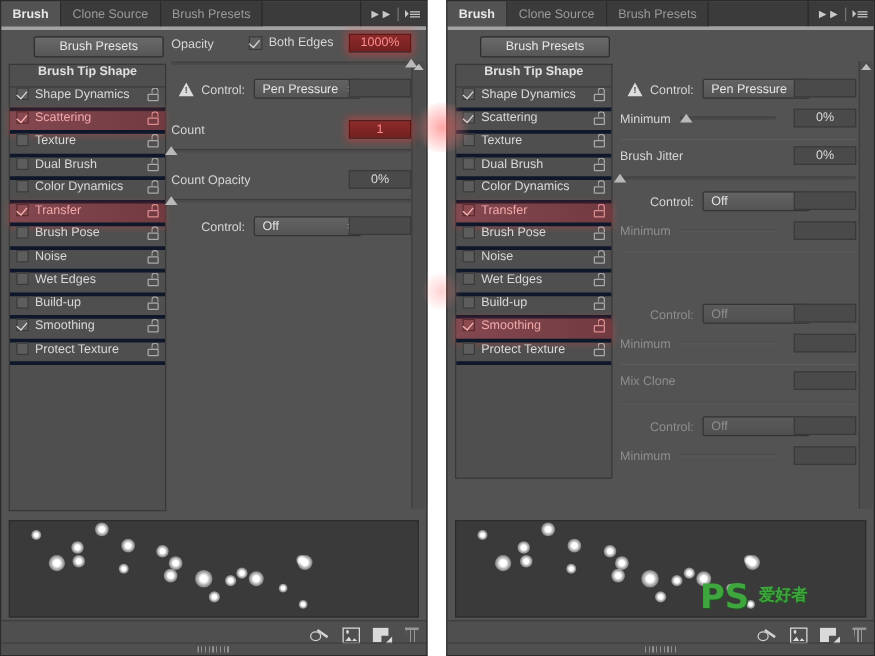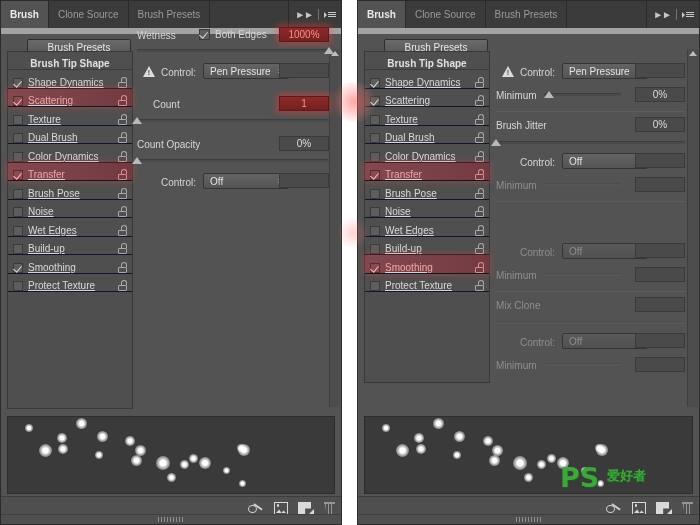--- a/index.html
+++ b/index.html
@@ -25,23 +25,23 @@
     color: #d4d4d4;
     font-size: 10px;
     border: 1px solid #2b2b2b;
     overflow: hidden;
   }
   #panel-left  { left: 0;   width: 342px; }
   #panel-right { left: 357px; width: 343px; }
 
   
   .tabbar {
-    position: relative; height: 33px;
+    position: relative; height: 23px;
     background: #3b3b3b;
-    border-bottom: 6px solid #a3a3a3;
+    border-bottom: 3px solid #a3a3a3;
     display: flex; align-items: stretch;
   }
   .tab {
     display: flex; align-items: center;
     padding: 0 9px;
     font-size: 10px;
     color: #9a9a9a;
     border-right: 1px solid #2a2a2a;
     background: #3b3b3b;
     white-space: nowrap;
@@ -77,30 +77,29 @@
 
   
   .setlist {
     position: absolute; left: 6px; top: 50px;
     width: 126px; height: 358px;
     background: #4f4f4f;
     border: 1px solid #383838;
   }
   #panel-right .setlist { top: 50px; height: 332px; }
   .setlist-head {
-    height: 18px; display: flex; align-items: flex-end; justify-content: center;
+    height: 18px; display: flex; align-items: flex-start; justify-content: center;
     color: #e0e0e0; font-size: 10px; font-weight: bold;
     border-bottom: 1px solid #3c3c3c;
   }
   .setrow {
-    height: 18.5px; display: flex; align-items: flex-end;
+    height: 18.5px; display: flex; align-items: flex-start;
     padding: 0 5px 0 5px; gap: 5px;
-    border-bottom: 1px solid #0f172a;
+    border-bottom: 3px solid #0f172a;
     position: relative;
-    text-decoration: underline;
   }
   .setrow.hl {
     background: linear-gradient(90deg, rgba(150,70,80,0.75), rgba(120,55,62,0.85));
     box-shadow: 0 0 6px 1px rgba(255,70,70,0.35);
   }
   .setrow.hl .setlabel { color: #f0a8a8; }
   .cbox {
     width: 10px; height: 10px; flex: 0 0 10px;
     background: #5d5d5d; border: 1px solid #3a3a3a;
     position: relative;
@@ -448,21 +447,21 @@
         </div>
     </div>
 
     <div class="scrollcol">
       <div class="scrollarrow"></div>
     </div>
 
     <div class="ctrl">
 
       <div class="grp" style="top:4px; height:30px;">
-        <span class="lbl" style="left:0; top:3px;">Wetness</span>
+        <span class="lbl" style="left:0; top:3px;">Opacity</span>
         <div class="inlinecb" style="left:62px; top:2px;">
           <span class="cbox checked"></span>
           <span class="lbl" style="position:static;">Both Edges</span>
         </div>
         <div class="valbox red" style="right:0; top:0;">
             <span>1000%</span>
           </div>
         <div class="slider" style="left:0; right:0; top:18px;">
           <div class="track"></div>
           <div class="knob" style="left:100%;"></div>
@@ -478,21 +477,21 @@
               <i></i>
               <i></i>
             </span>
         </div>
         <div class="valbox empty" style="right:0; top:0;">
             <span></span>
           </div>
       </div>
 
       <div class="grp" style="top:73px; height:30px;">
-        <span class="lbl" style="left:0; top:3px;margin-left:16px;">Count</span>
+        <span class="lbl" style="left:0; top:3px;">Count</span>
         <div class="valbox red" style="right:0; top:0;">
             <span>1</span>
           </div>
         <div class="slider" style="left:0; right:0; top:19px;">
           <div class="track"></div>
           <div class="knob" style="left:0%;"></div>
         </div>
       </div>
 
       <div class="grp" style="top:113px; height:30px;">

